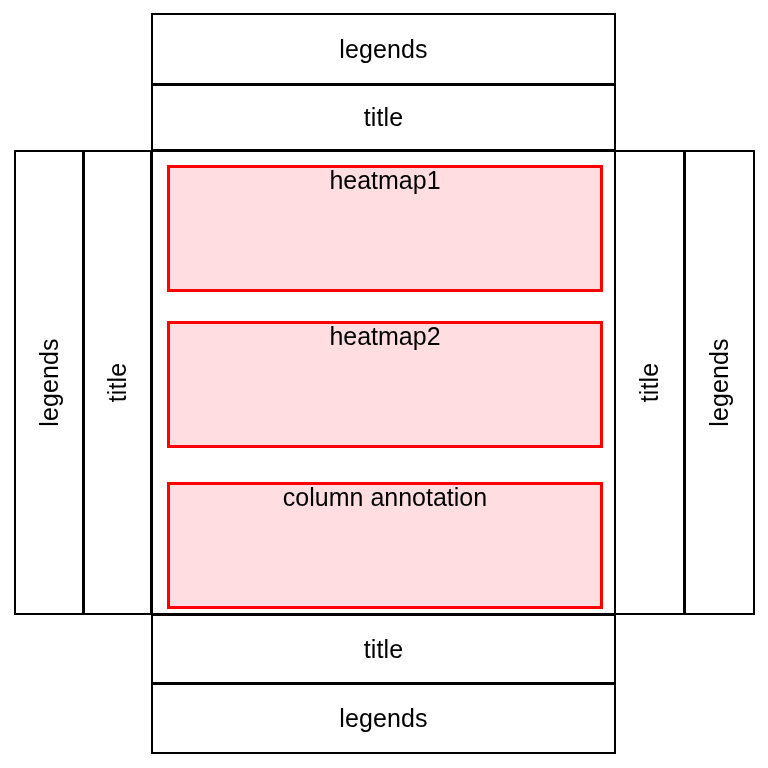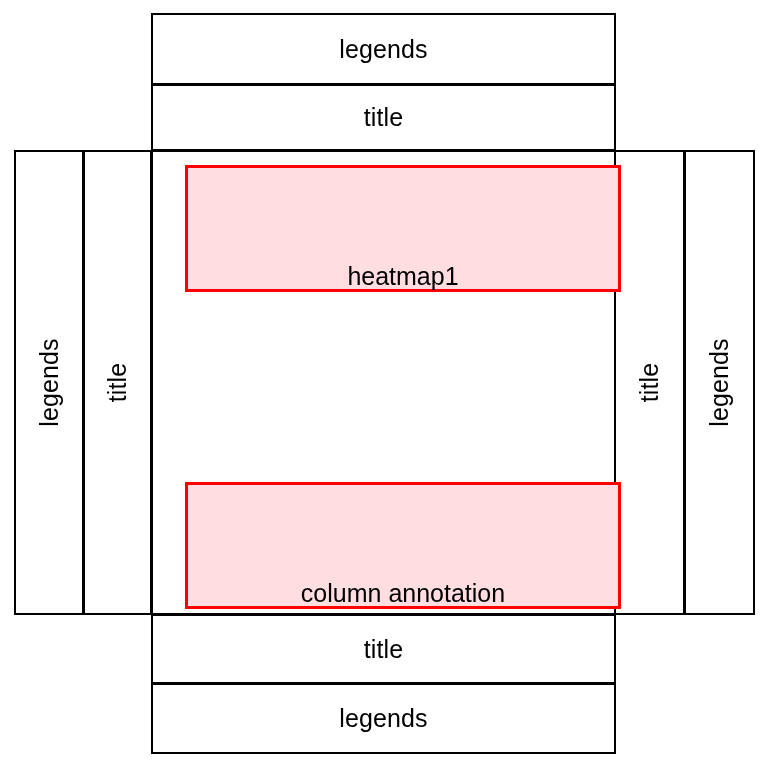--- a/index.html
+++ b/index.html
@@ -60,23 +60,23 @@
     box-sizing: border-box;
     border: 2px solid #000000;
     background: #ffffff;
   }
   .panel {
     position: absolute;
     box-sizing: border-box;
     border: 3px solid #ff0000;
     background: #ffdde1;
     display: flex;
-    align-items: flex-end;
+    align-items: flex-start;
     justify-content: center;
-    left: 32px;
+    left: 14px;
     width: 436px;
     height: 127px;
   }
   .panel .label {
     font-size: 25px;
     line-height: 1;
     white-space: nowrap;
     color: #000000;
   }
   #panel-heatmap1 { top: 13px; }
@@ -113,18 +113,21 @@
     <span class="label">title</span>
   </div>
   <div class="cell" id="bottom-legends">
     <span class="label">legends</span>
   </div>
 
   <div id="center-body">
     <div class="panel" id="panel-heatmap1">
       <span class="label">heatmap1</span>
     </div>
+    <div class="panel" id="panel-heatmap2">
+      <span class="label">heatmap2</span>
+    </div>
     <div class="panel" id="panel-colann">
       <span class="label">column annotation</span>
     </div>
   </div>
 
 </div>
 
 </body></html>

